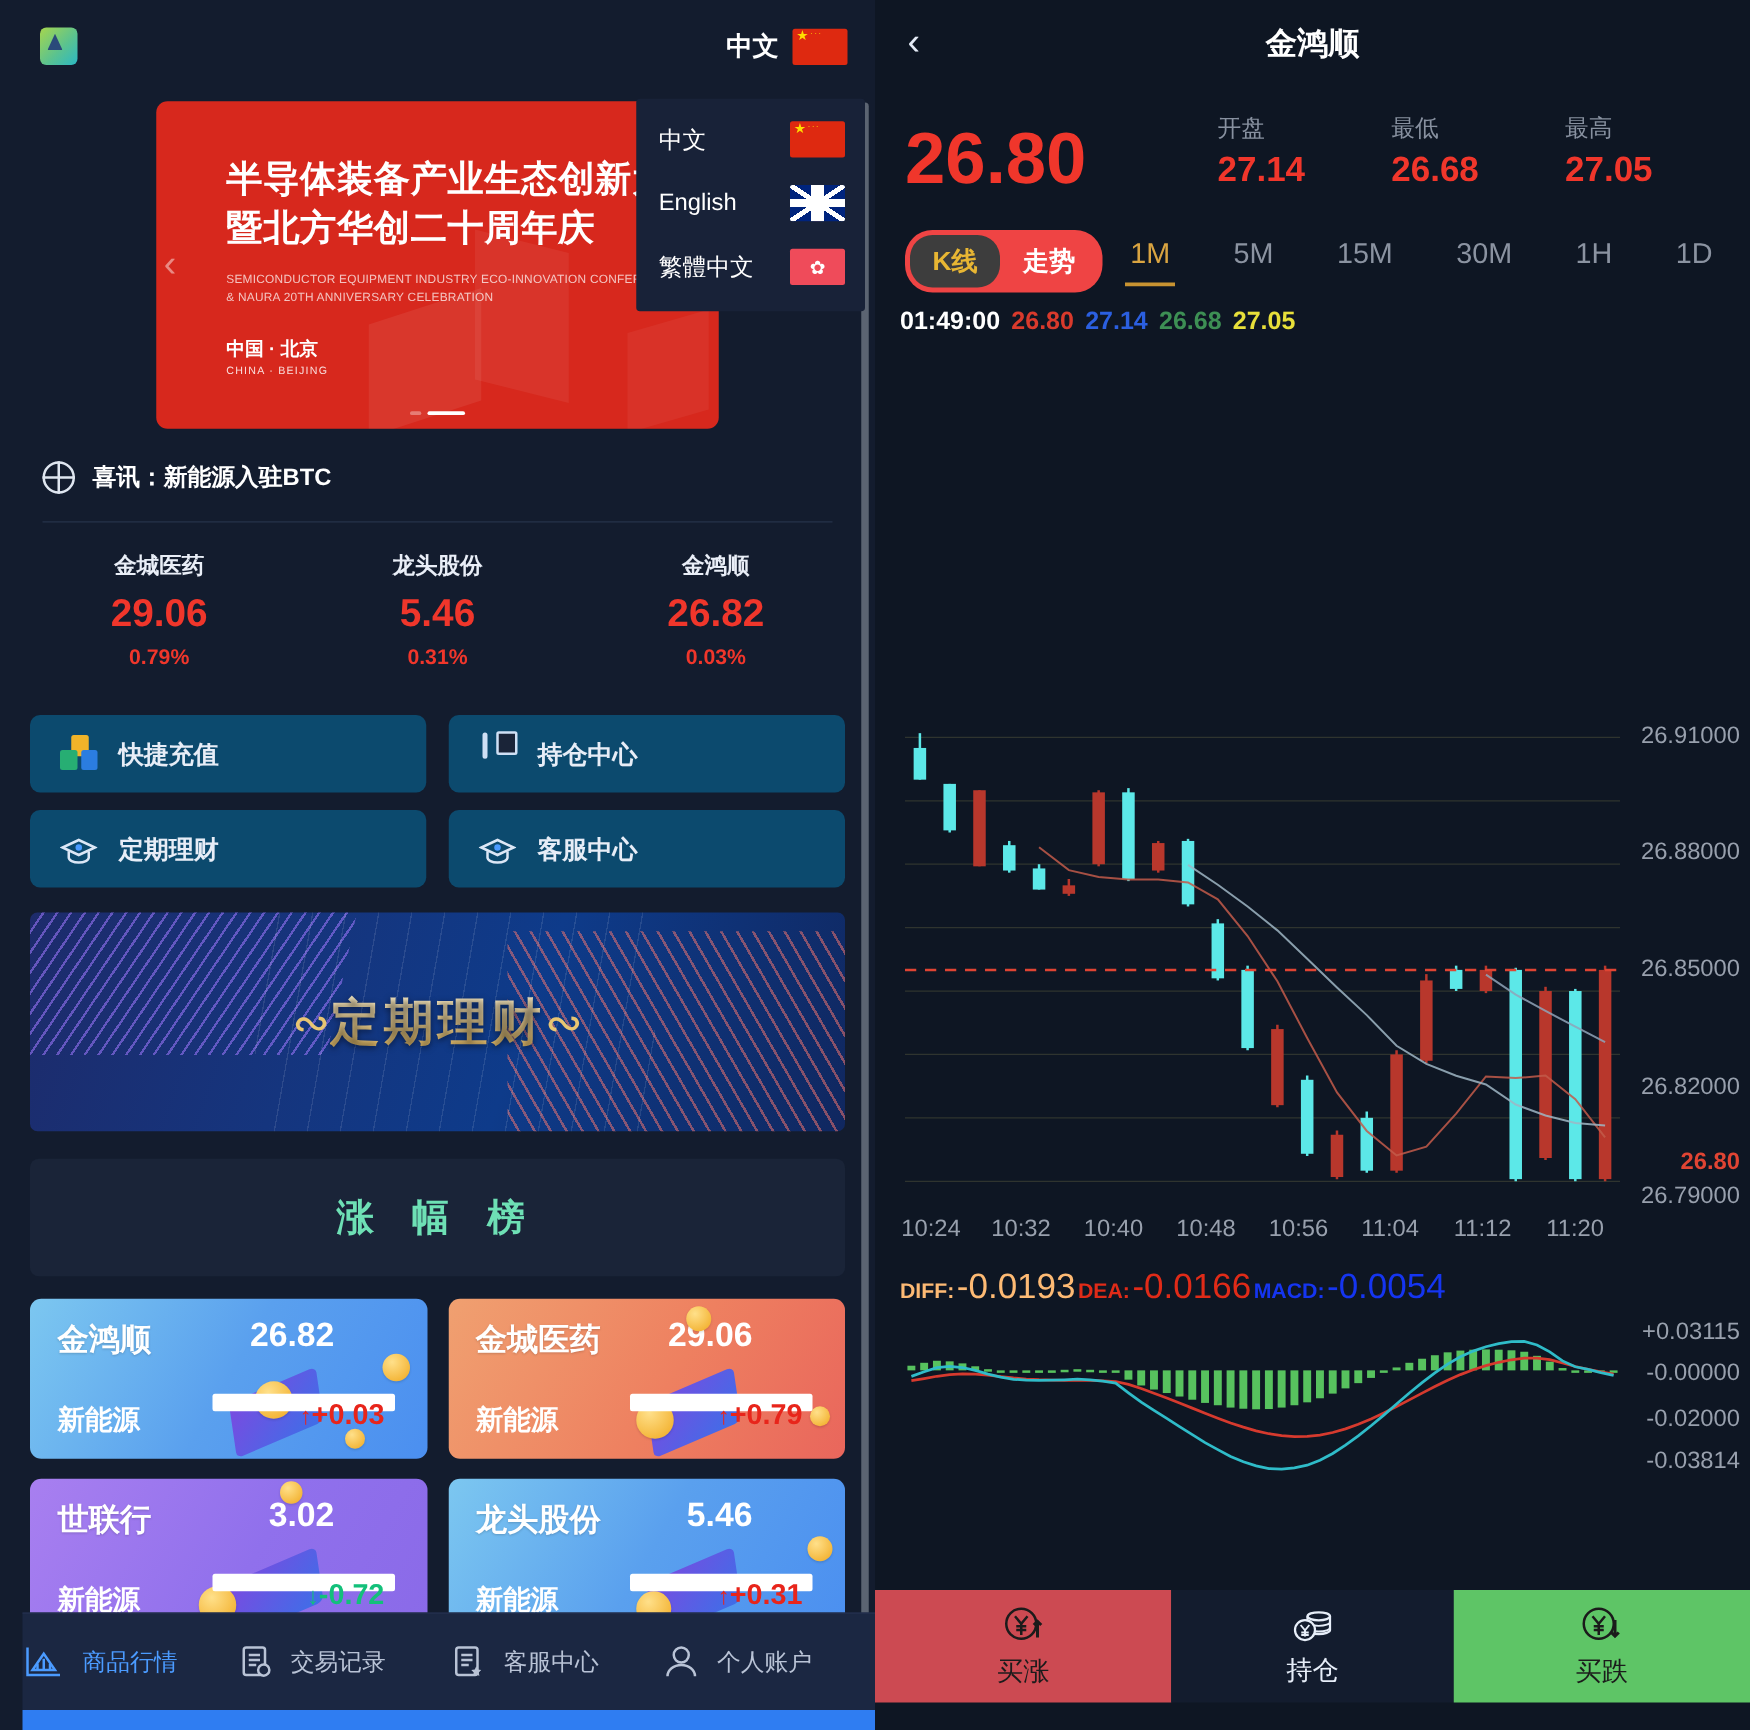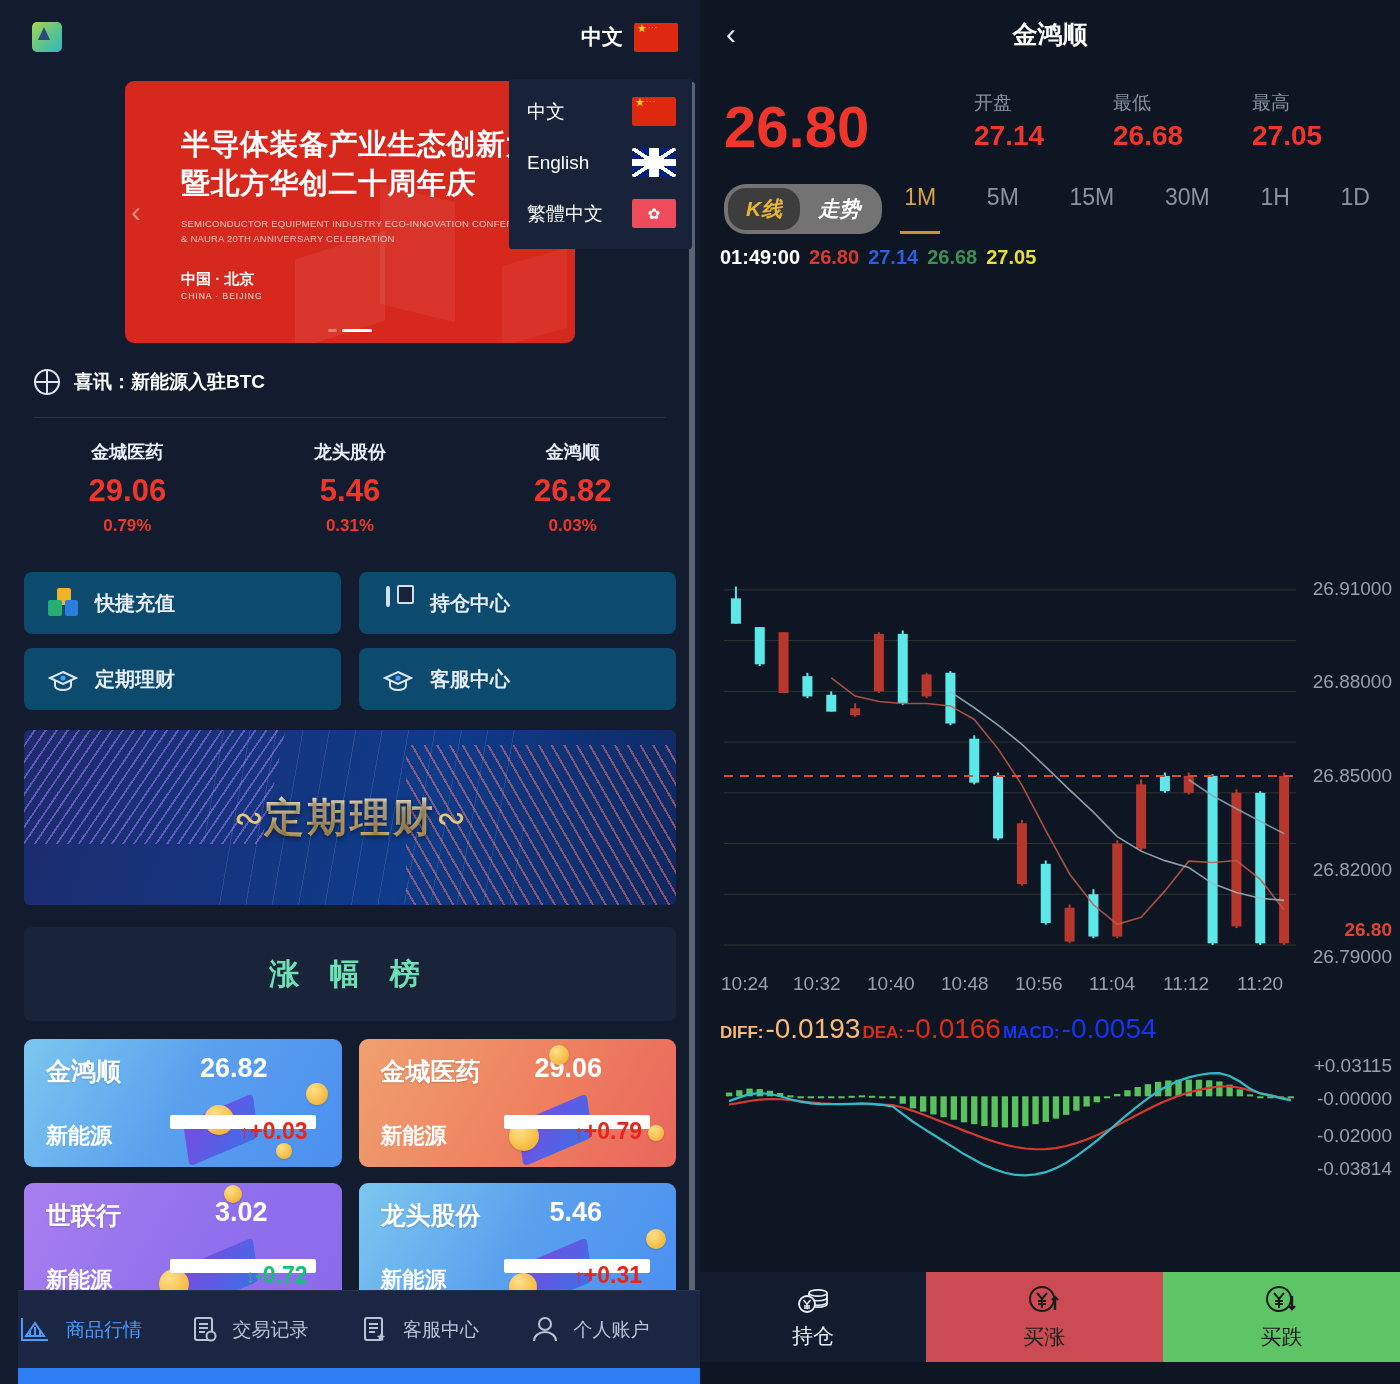--- a/index.html
+++ b/index.html
@@ -203,26 +203,26 @@
   .back-chev{position:absolute;left:26px;top:50%;transform:translateY(-50%);
     color:#e5ecf7;font-size:30px;font-weight:300;}
   .rp-title{width:100%;text-align:center;color:#fff;font-size:25px;font-weight:700;}
   .rp-prices{display:flex;align-items:flex-end;padding:22px 32px 0 24px;}
   .big-price{color:#f0362b;font-size:58px;font-weight:700;line-height:1;flex:none;width:250px;}
   .ohl{flex:1;display:flex;justify-content:space-between;padding-bottom:4px;}
   .ohl-cell{text-align:left;min-width:116px;}
   .ohl-cell .k{color:#8891a0;font-size:19px;}
   .ohl-cell .v{color:#f0362b;font-size:28px;font-weight:700;margin-top:4px;}
   .rp-tabs{display:flex;align-items:center;padding:28px 30px 0 24px;gap:0;}
-  .tog{background:#737373;border-radius:22px;display:flex;padding:4px;margin-right:22px;font-style:italic;}
+  .tog{background:#ef4444;border-radius:22px;display:flex;padding:4px;margin-right:22px;}
   .tog div{padding:7px 18px;font-size:21px;font-weight:700;border-radius:18px;}
   .tog .on{background:#3d3d3d;color:#e8b633;}
   .tog .off{color:#fff;}
   .tfs{display:flex;flex:1;justify-content:space-between;align-items:center;}
-  .tf{font-size:23px;color:#8b93a1;position:relative;padding-bottom:23px;}
+  .tf{font-size:23px;color:#8b93a1;position:relative;padding-bottom:13px;}
   .tf.sel{color:#d9a441;}
   .tf.sel::after{content:"";position:absolute;left:-4px;right:-4px;bottom:0;height:3px;background:#c89331;}
   .ohlc-line{display:flex;gap:9px;padding:12px 0 4px 20px;font-size:20px;font-weight:700;align-items:baseline;}
   .ohlc-line .t{color:#fff;}
   .ohlc-line .c1{color:#d93a2c;} .ohlc-line .c2{color:#2b5fe0;}
   .ohlc-line .c3{color:#3d8f54;} .ohlc-line .c4{color:#e8e03a;}
   .chart-area{position:relative;width:700px;height:700px;}
   .axis-lbl{position:absolute;right:8px;color:#98a0ad;font-size:19px;}
   .price-tag{position:absolute;right:8px;color:#e04433;font-size:19px;font-weight:600;}
   .xaxis{position:relative;height:34px;}
@@ -647,38 +647,38 @@
         <path d="M29.107142857142858 59.465253215859036L39.32142857142857 57.839039266960356L49.535714285714285 56.013178013885465L59.75 54.65664773350062L69.96428571428571 54.03665871856302L80.17857142857142 54.23164746199701L90.39285714285714 55.0949179672957L100.60714285714285 56.22482762305031L110.82142857142857 57.362367461473944L121.03571428571428 58.22481215541304L131.25 58.79134085730654L141.46428571428572 59.11521844572263L151.67857142857142 59.240122121087275L161.89285714285714 59.20186718774971L172.10714285714283 59.31117408954948L182.32142857142856 59.61181966973013L192.53571428571428 60.21003891331968L202.75 62.52936600583843L212.9642857142857 65.83797369306946L223.17857142857142 69.53576362655484L233.39285714285714 73.41200705483224L243.60714285714283 77.43458234883909L253.82142857142856 81.5068117991758L264.0357142857143 85.61975765770302L274.25 89.55507705024158L284.4642857142857 93.34474274066946L294.6785714285714 96.73362050109344L304.8928571428571 99.65317621177768L315.10714285714283 101.97687392097048L325.32142857142856 103.53061617466714L335.5357142857143 104.24198103415216L345.75 104.12192048324707L355.96428571428567 103.03873920154894L366.1785714285714 101.02512297346397L376.3928571428571 98.1078741422052L386.60714285714283 94.44964657634394L396.82142857142856 90.18381644810864L407.0357142857143 85.41975221872661L417.24999999999994 80.24713602640428L427.46428571428567 74.88018317160746L437.6785714285714 69.49455020071812L447.8928571428571 64.23427548176947L458.10714285714283 59.21747047654876L468.32142857142856 54.6816625308581L478.5357142857143 50.7512860946869L488.74999999999994 47.45803944345823L498.96428571428567 44.827915163019014L509.1785714285714 42.81188920019542L519.3928571428571 41.51043777852147L529.6071428571429 41.427979242704794L539.8214285714286 42.76712271470075L550.0357142857142 45.41265578023964L560.25 48.21503465609606L570.4642857142857 50.44264736073006L580.6785714285713 52.48030369923477L590.8928571428571 54.291857843945195" fill="none" stroke="#d63a2e" stroke-width="2.2"></path>
         <path d="M29.107142857142858 56.1158259030837L39.32142857142857 52.39621988370045L49.535714285714285 49.10498418128634L59.75 48.16713231499842L69.96428571428571 49.012517749400025L80.17857142857142 51.3008985633186L90.39285714285714 54.25756113910187L100.60714285714285 56.64350603714723L110.82142857142857 58.40906349671623L121.03571428571428 59.06216898360687L131.25 59.21001927140345L141.46428571428572 59.11521844572263L151.67857142857142 58.82144370699036L161.89285714285714 58.36451035955589L172.10714285714283 58.892495675452565L182.32142857142856 59.82115887677859L192.53571428571428 61.466074155610436L202.75 69.22822063138909L212.9642857142857 76.72361245958928L223.17857142857142 83.35215129175309L233.39285714285714 89.74046520461197L243.60714285714283 96.27511098320032L253.82142857142856 102.65007171107007L264.0357142857143 109.06574884713032L274.25 114.67578189605655L284.4642857142857 120.14016124287211L294.6785714285714 124.36639583148992L304.8928571428571 127.70462995627108L315.10714285714283 129.81898845841542L325.32142857142856 130.3260346768698L335.5357142857143 129.36268587996716L345.75 127.14923325857745L355.96428571428567 123.13530307820093L366.1785714285714 117.7722595373406L376.3928571428571 111.0869049792096L386.60714285714283 103.66057168647612L396.82142857142856 95.62663583136856L407.0357142857143 87.0944658751143L417.24999999999994 78.15374395591971L427.46428571428567 69.43736378834755L437.6785714285714 61.12098191877979L447.8928571428571 53.348636715249654L458.10714285714283 46.23843963954437L468.32142857142856 40.44659645156295L478.5357142857143 35.88820239424637L488.74999999999994 32.38561653596925L498.96428571428567 29.964831462578488L509.1785714285714 28.367483913851807L519.3928571428571 28.112728527420153L529.6071428571429 30.961018890281885L539.8214285714286 36.48694650324701L550.0357142857142 43.73794212385198L560.25 48.424373863144524L570.4642857142857 50.44264736073006L580.6785714285713 53.10832132038014L590.8928571428571 55.33855387918748" fill="none" stroke="#2fbcc9" stroke-width="2.2"></path>
       </svg>
     <div class="macd-lbl" style="top:10px">+0.03115</div>
     <div class="macd-lbl" style="top:43px">-0.00000</div>
     <div class="macd-lbl" style="top:80px">-0.02000</div>
     <div class="macd-lbl" style="top:113px">-0.03814</div>
   </div>
 
   <div class="rp-actions">
+    <div class="act act-up">
+      <svg width="36" height="34" viewBox="0 0 36 34">
+          <circle cx="16" cy="15" r="12" fill="none" stroke="#1b1b1b" stroke-width="2"></circle>
+          <path d="M11 9l5 6 5-6M16 15v9M12 17h8M12 20h8" stroke="#1b1b1b" stroke-width="2" fill="none"></path>
+          <path d="M29 26V13M26 16l3-3 3 3" stroke="#1b1b1b" stroke-width="2.4" fill="none"></path>
+        </svg>
+      <span class="albl">买涨</span>
+    </div>
     <div class="act act-hold">
       <svg width="34" height="32" viewBox="0 0 34 32">
           <ellipse cx="22" cy="8" rx="9" ry="3.2" fill="none" stroke="#e7eef9" stroke-width="1.8"></ellipse>
           <path d="M13 8v11c0 1.8 4 3.2 9 3.2s9-1.4 9-3.2V8" fill="none" stroke="#e7eef9" stroke-width="1.8"></path>
           <path d="M13 12.5c0 1.8 4 3.2 9 3.2s9-1.4 9-3.2M13 17c0 1.8 4 3.2 9 3.2s9-1.4 9-3.2" fill="none" stroke="#e7eef9" stroke-width="1.5"></path>
           <circle cx="11" cy="19" r="8" fill="#131c2e" stroke="#e7eef9" stroke-width="1.8"></circle>
           <path d="M7.5 15l3.5 4.2 3.5-4.2M11 19.2v5M8 21h6M8 23h6" stroke="#e7eef9" stroke-width="1.5" fill="none"></path>
         </svg>
       <span class="albl">持仓</span>
     </div>
-    <div class="act act-up">
-      <svg width="36" height="34" viewBox="0 0 36 34">
-          <circle cx="16" cy="15" r="12" fill="none" stroke="#1b1b1b" stroke-width="2"></circle>
-          <path d="M11 9l5 6 5-6M16 15v9M12 17h8M12 20h8" stroke="#1b1b1b" stroke-width="2" fill="none"></path>
-          <path d="M29 26V13M26 16l3-3 3 3" stroke="#1b1b1b" stroke-width="2.4" fill="none"></path>
-        </svg>
-      <span class="albl">买涨</span>
-    </div>
     <div class="act act-down">
       <svg width="36" height="34" viewBox="0 0 36 34">
           <circle cx="16" cy="15" r="12" fill="none" stroke="#1b1b1b" stroke-width="2"></circle>
           <path d="M11 9l5 6 5-6M16 15v9M12 17h8M12 20h8" stroke="#1b1b1b" stroke-width="2" fill="none"></path>
           <path d="M29 12v13M26 22l3 3 3-3" stroke="#1b1b1b" stroke-width="2.4" fill="none"></path>
         </svg>
       <span class="albl">买跌</span>
     </div>
   </div>
 </div>

